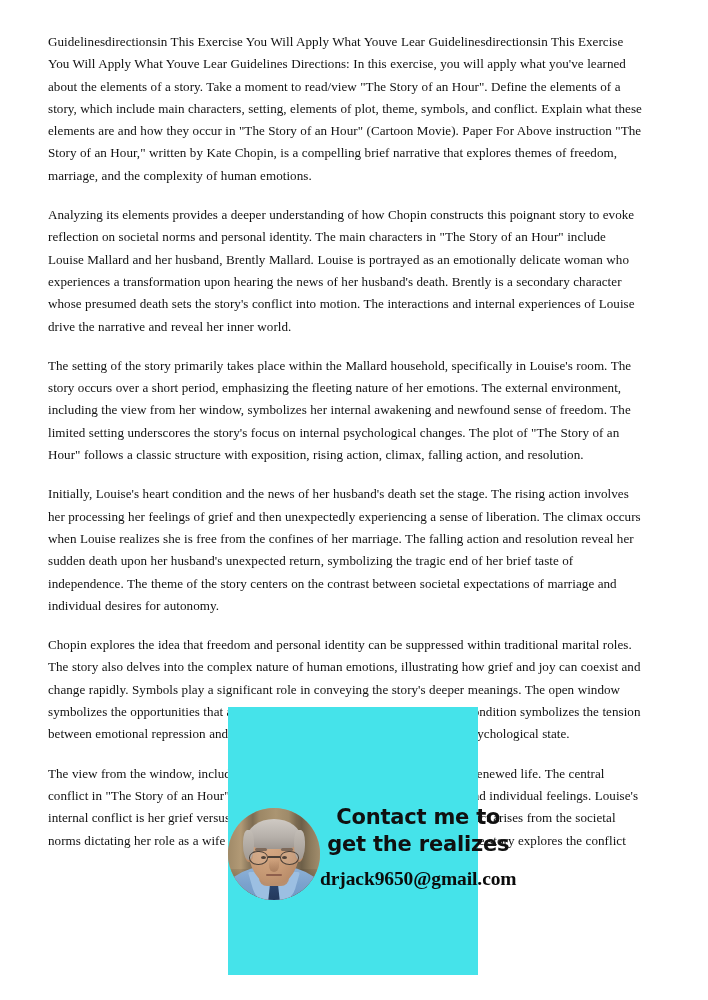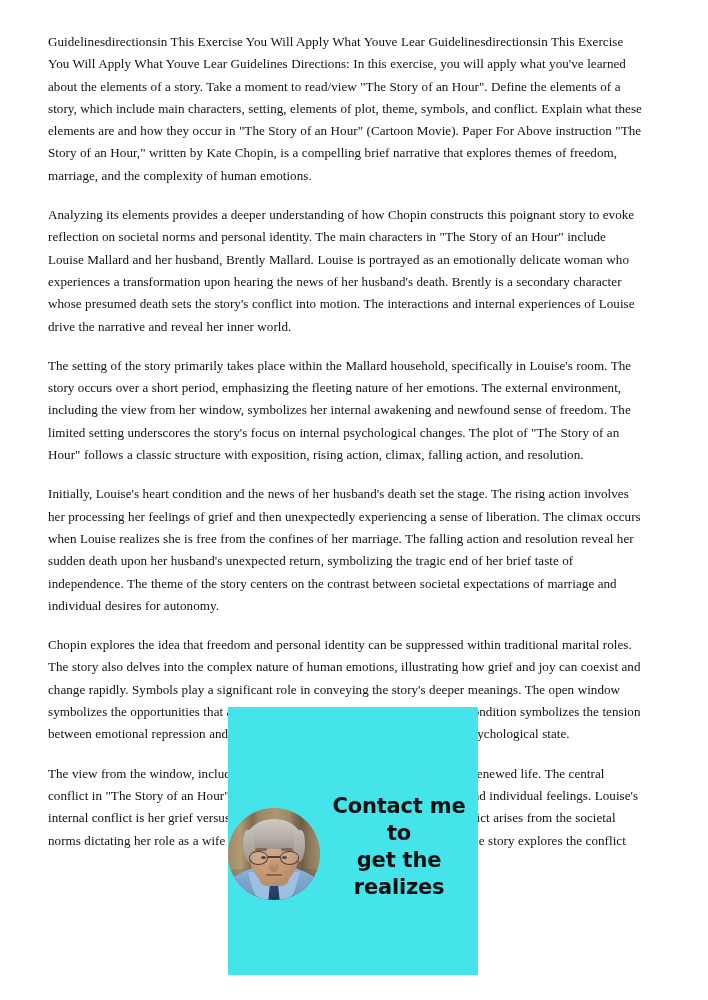--- a/index.html
+++ b/index.html
@@ -309,17 +309,18 @@
         <div class="ph-bridge"></div>
         <div class="ph-lens ph-lens-r"></div>
       </div>
       <div class="ph-nose"></div>
       <div class="ph-mouth"></div>
     </div>
 
     <div id="contact-lines">
       <span class="contact-line">Contact me to</span>
       <span class="contact-line">get the realizes</span>
+      <span id="contact-email">drjack9650@gmail.com</span>
     </div>
 
   </div>
 
 </div>
 
 </body></html>

